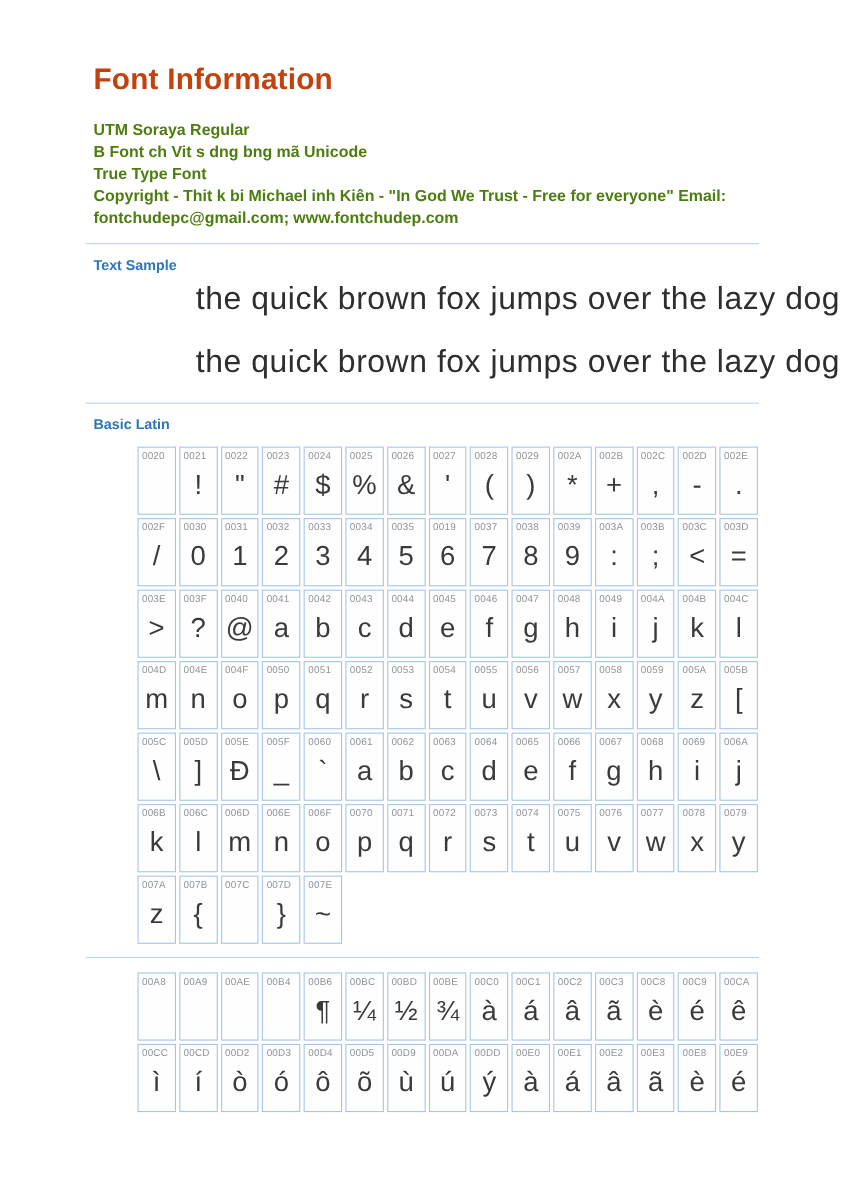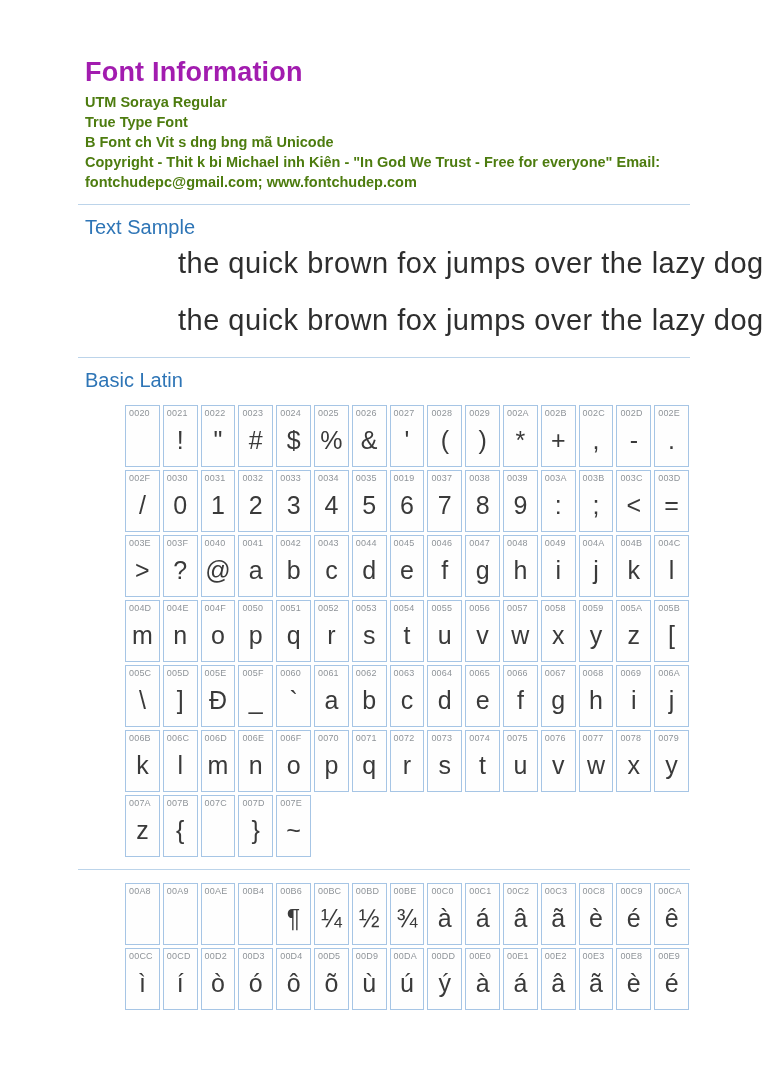--- a/index.html
+++ b/index.html
@@ -4,33 +4,33 @@
 <style>
   * { margin:0; padding:0; box-sizing:border-box; }
   html,body { background:#ffffff; }
   body {
     width:768px; height:1087px; overflow:hidden; position:relative;
     font-family:"Liberation Sans", sans-serif;
   }
   .page { position:absolute; left:85px; top:58px; width:604px; }
 
   .page-title {
-    color:#a21caf; font-size:27px; font-weight:bold; line-height:1.1;
-    margin-bottom:4px; letter-spacing:0.2px;
+    color:#c2410c; font-size:27px; font-weight:bold; line-height:1.1;
+    margin-bottom:21px; letter-spacing:0.2px;
   }
   .info-line {
     color:#4d7c0f; font-size:14.5px; font-weight:bold; line-height:20px;
     white-space:nowrap;
   }
   .divider {
     border:none; border-top:1px solid #BCD4EA;
     margin:12px 0 0 -7px; width:612px; height:0;
   }
   .section-heading {
-    color:#2E75B6; font-size:20px; font-weight:normal; margin-top:11px;
+    color:#2E75B6; font-size:13px; font-weight:bold; margin-top:11px;
   }
 
   .samples { margin-left:93px; }
   .sample {
     font-size:29px; color:#2e2e2e; letter-spacing:0.5px; white-space:nowrap;
     font-family:"Liberation Sans", sans-serif;
   }
   .sample:nth-child(1) { margin-top:8px; }
   .sample:nth-child(2) { margin-top:24px; margin-bottom:20px; }
 
@@ -55,22 +55,22 @@
 </style>
 </head>
 <body>
 
 <div class="page">
 
   <h1 class="page-title">Font Information</h1>
 
   <div class="info">
       <div class="info-line">UTM Soraya Regular</div>
+      <div class="info-line">B Font ch Vit s dng bng mã Unicode</div>
       <div class="info-line">True Type Font</div>
-      <div class="info-line">B Font ch Vit s dng bng mã Unicode</div>
       <div class="info-line">Copyright - Thit k bi Michael inh Kiên - "In God We Trust - Free for everyone" Email:</div>
       <div class="info-line">fontchudepc@gmail.com; www.fontchudep.com</div>
     </div>
 
   <hr class="divider">
 
   <h2 class="section-heading">Text Sample</h2>
 
   <div class="samples">
       <div class="sample">the quick brown fox jumps over the lazy dog</div>

